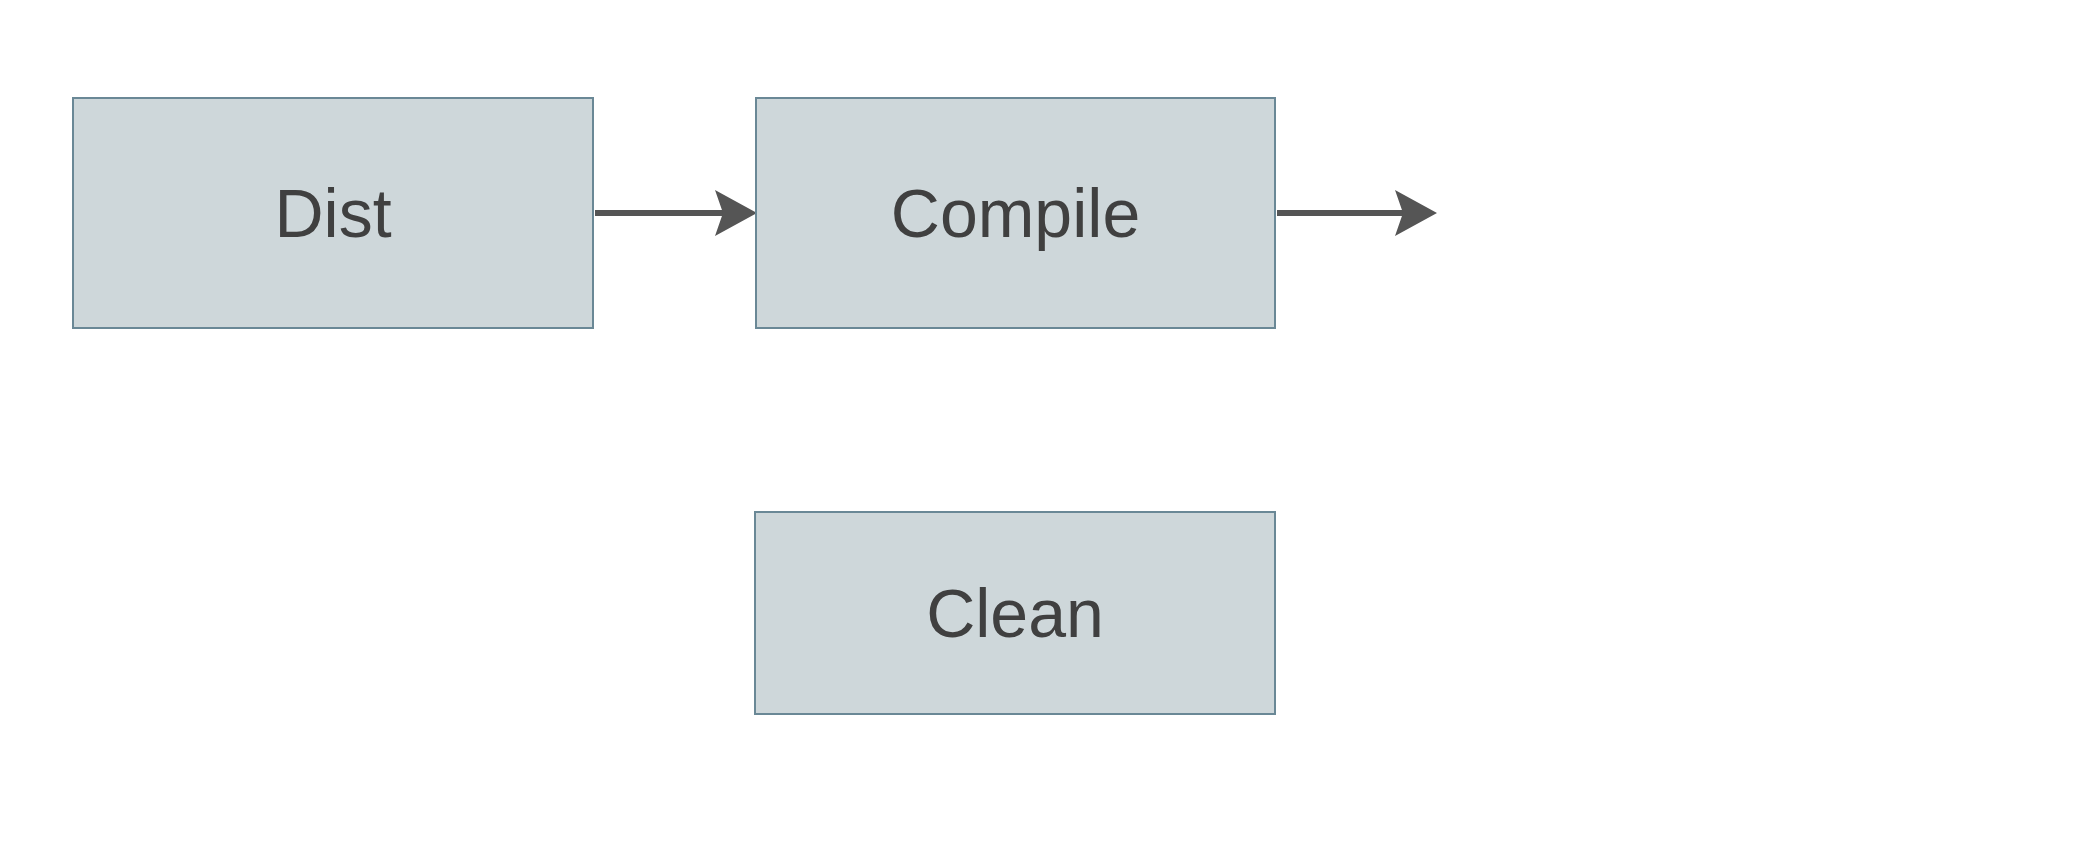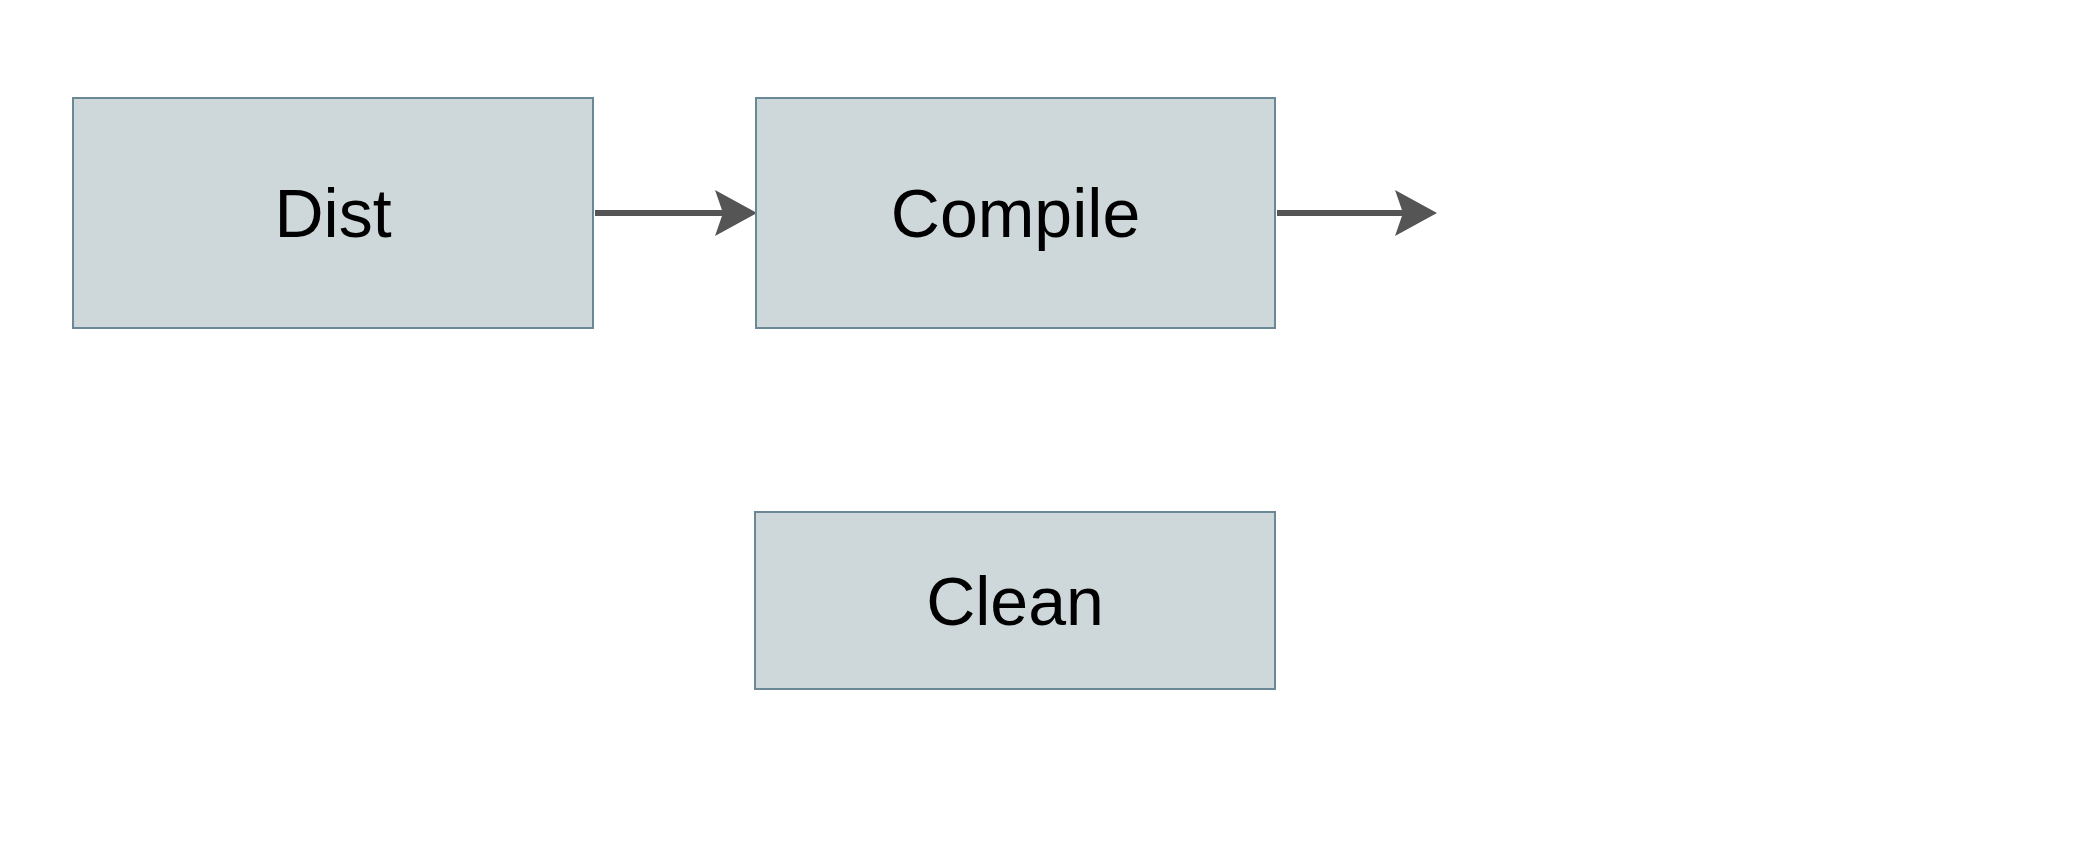--- a/index.html
+++ b/index.html
@@ -32,31 +32,31 @@
     background: #ced7da;
     border: 2px solid #6a8896;
     display: flex;
     align-items: center;
     justify-content: center;
   }
   .node-label {
     font-family: "Liberation Sans", sans-serif;
     font-size: 68px;
     font-weight: 400;
-    color: #000000;
+    color: #404040;
     line-height: 1;
     letter-spacing: 0px;
     white-space: nowrap;
     -webkit-font-smoothing: antialiased;
   }
   
   #node-dist    { left: 72px;   top: 97px;  width: 522px; height: 232px; }
   #node-compile { left: 755px;  top: 97px;  width: 521px; height: 232px; }
   #node-init    { left: 1437px; top: 97px;  width: 523px; height: 232px; }
-  #node-clean   { left: 754px;  top: 511px; width: 522px; height: 179px; }
+  #node-clean   { left: 754px;  top: 511px; width: 522px; height: 204px; }
 </style>
 </head>
 <body>
 
 <div id="canvas">
 
   <svg id="edge-layer" viewBox="0 0 2078 848" width="2078" height="848" xmlns="http://www.w3.org/2000/svg">
 
     <g>
       <line x1="595" y1="213" x2="726" y2="213" stroke="#555555" stroke-width="6"></line>

